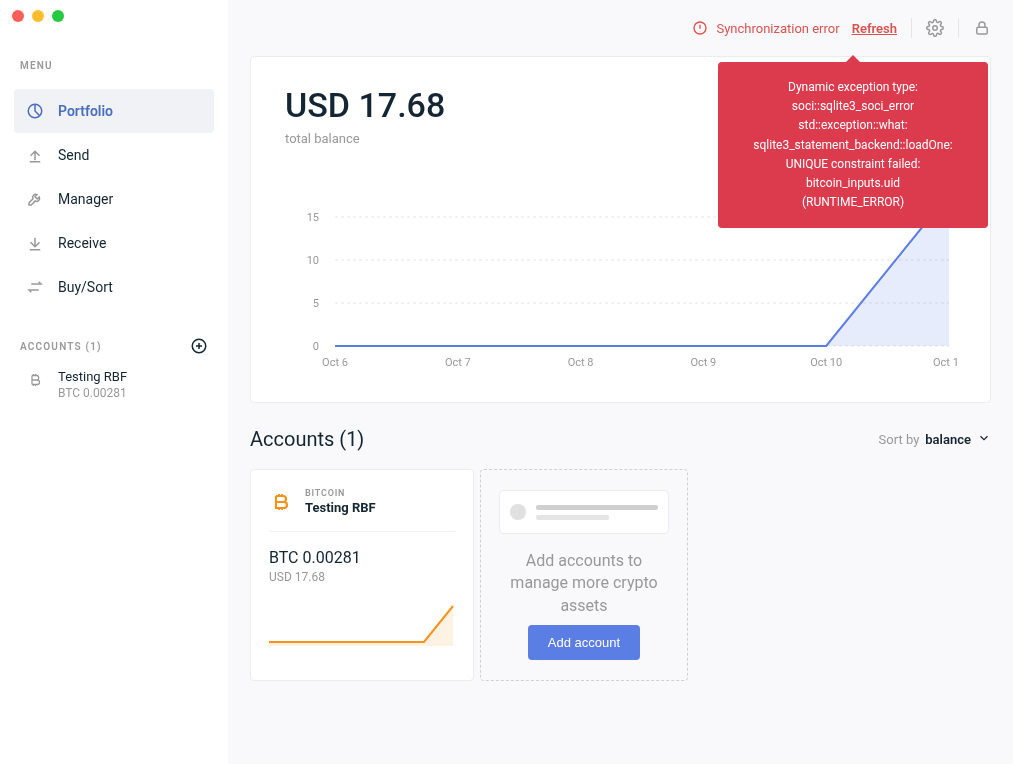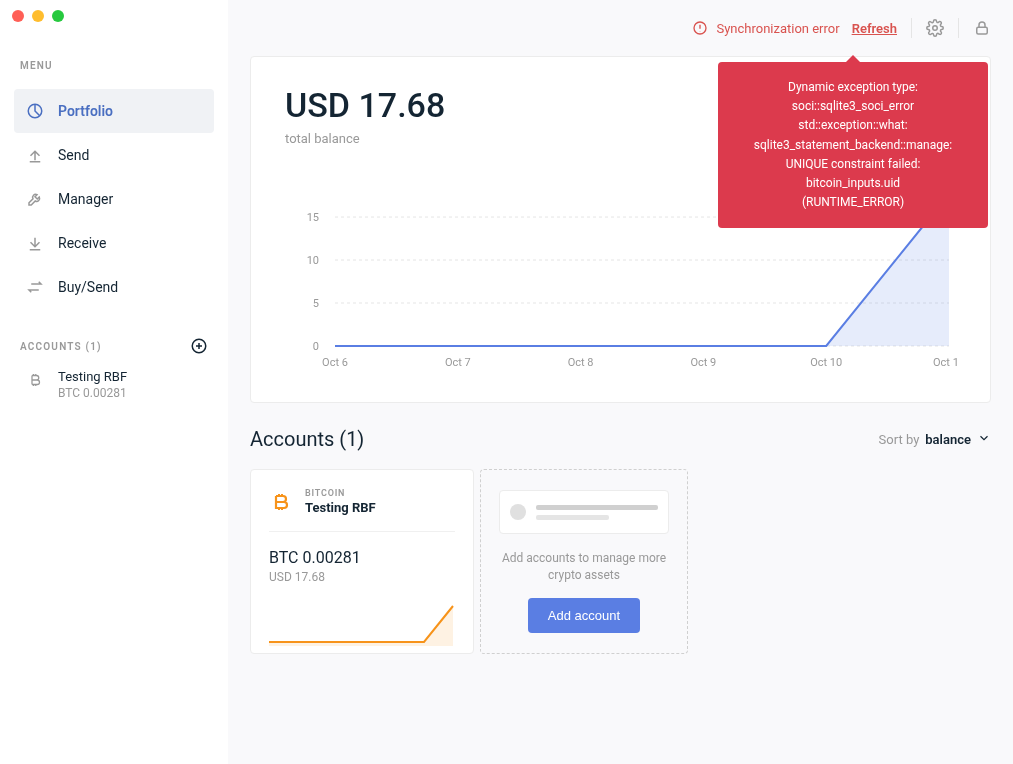--- a/index.html
+++ b/index.html
@@ -51,21 +51,21 @@
 .ac-body { padding-top: 16px; }
 .ac-balance { font-size: 16px; color: #142533; }
 .ac-fiat { font-size: 12px; color: #999; margin-top: 3px; }
 .ac-spark { height: 44px; margin-top: 18px; }
 .add-card { width: 208px; border: 1px dashed #d0d0d0; border-radius: 4px; display: flex; flex-direction: column; align-items: center; justify-content: center; padding: 20px 18px; text-align: center; }
 .placeholder-box { width: 170px; height: 44px; background: #fff; border: 1px solid #ececec; border-radius: 4px; display: flex; align-items: center; padding: 10px; gap: 10px; margin-bottom: 16px; }
 .placeholder-circle { width: 16px; height: 16px; border-radius: 50%; background: #e0e0e0; }
 .placeholder-lines { flex: 1; }
 .placeholder-line { height: 5px; background: #d0d0d0; border-radius: 2px; }
 .placeholder-line.short { width: 60%; margin-top: 5px; background: #e5e5e5; }
-.add-text { font-size: 12px; color: #999; line-height: 1.4; margin-bottom: 14px; }
+.add-text { font-size: 16px; color: #999; line-height: 1.4; margin-bottom: 8px; }
 .add-btn { background: #5a7ee3; color: #fff; border: none; padding: 10px 20px; border-radius: 4px; font-size: 13px; cursor: pointer; }
 .tooltip { position: absolute; top: 62px; left: 490px; width: 270px; background: #dc3a4d; color: #fff; padding: 16px 12px; border-radius: 4px; font-size: 12px; line-height: 1.6; text-align: center; z-index: 50; }
 .tooltip::before { content: ''; position: absolute; top: -7px; left: 50%; transform: translateX(-50%); border-left: 7px solid transparent; border-right: 7px solid transparent; border-bottom: 7px solid #dc3a4d; }
 svg.axis-text text { font-size: 11px; fill: #999; }
 </style>
 </head>
 <body>
 
 <div class="titlebar">
   <div class="traffic-light tl-red"></div>
@@ -115,21 +115,21 @@
       </span>
       <span>Receive</span>
     </div>
 
     <div class="sidebar-item">
       <span class="icon">
         <svg viewBox="0 0 24 24" width="18" height="18" fill="none" stroke="currentColor" stroke-width="2">
             <path d="M7 8h13l-3-3M17 16H4l3 3"></path>
           </svg>
       </span>
-      <span>Buy/Send</span>
+      <span>Buy/Sort</span>
     </div>
 
     <div class="accounts-hd">
       <span class="accounts-hd-label">ACCOUNTS (1)</span>
       <span class="plus-circle">
         <svg viewBox="0 0 24 24" width="18" height="18" fill="none" stroke="currentColor" stroke-width="2">
             <circle cx="12" cy="12" r="9"></circle>
             <path d="M12 8v8M8 12h8"></path>
           </svg>
       </span>
@@ -173,21 +173,21 @@
             <rect x="5" y="11" width="14" height="9" rx="2"></rect>
             <path d="M8 11V8a4 4 0 0 1 8 0v3"></path>
           </svg>
       </span>
     </div>
 
     <div class="tooltip">
       <div>Dynamic exception type:</div>
       <div>soci::sqlite3_soci_error</div>
       <div>std::exception::what:</div>
-      <div>sqlite3_statement_backend::manage:</div>
+      <div>sqlite3_statement_backend::loadOne:</div>
       <div>UNIQUE constraint failed:</div>
       <div>bitcoin_inputs.uid</div>
       <div>(RUNTIME_ERROR)</div>
     </div>
 
     <div class="card">
       <div class="balances-row">
         <div class="balance-block">
           <div class="balance-amount">USD 17.68</div>
           <div class="balance-label">total balance</div>

